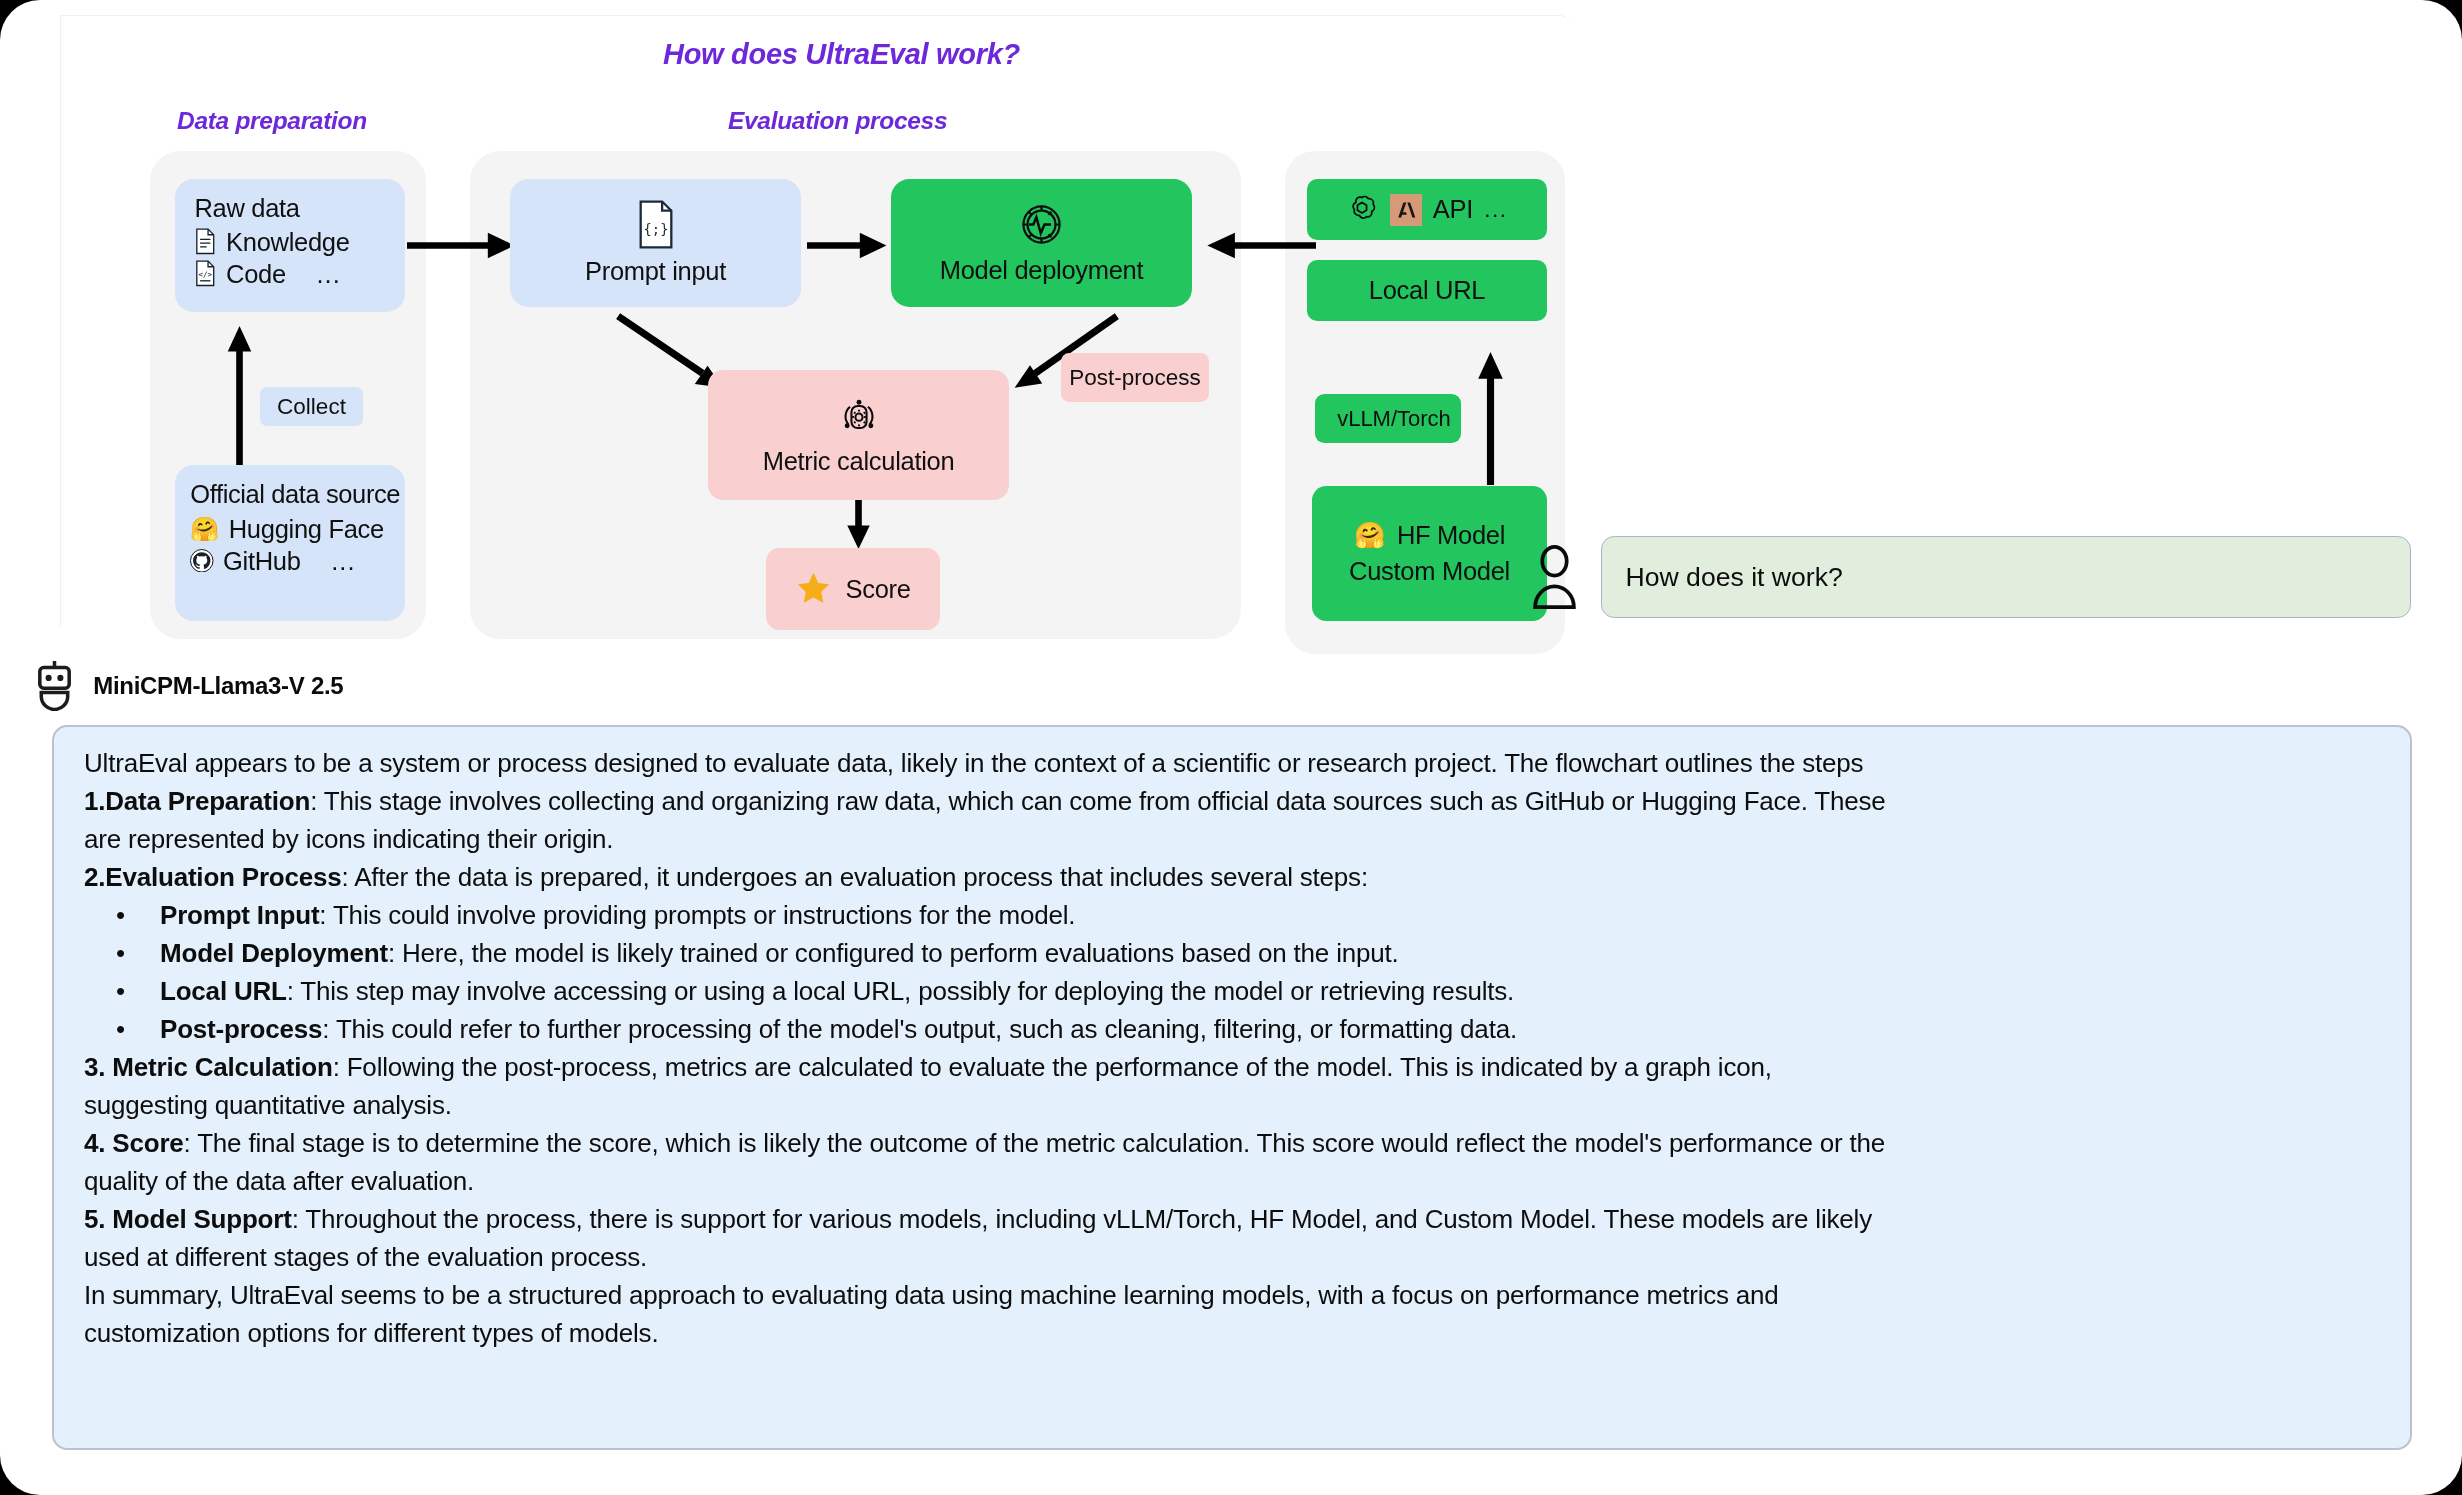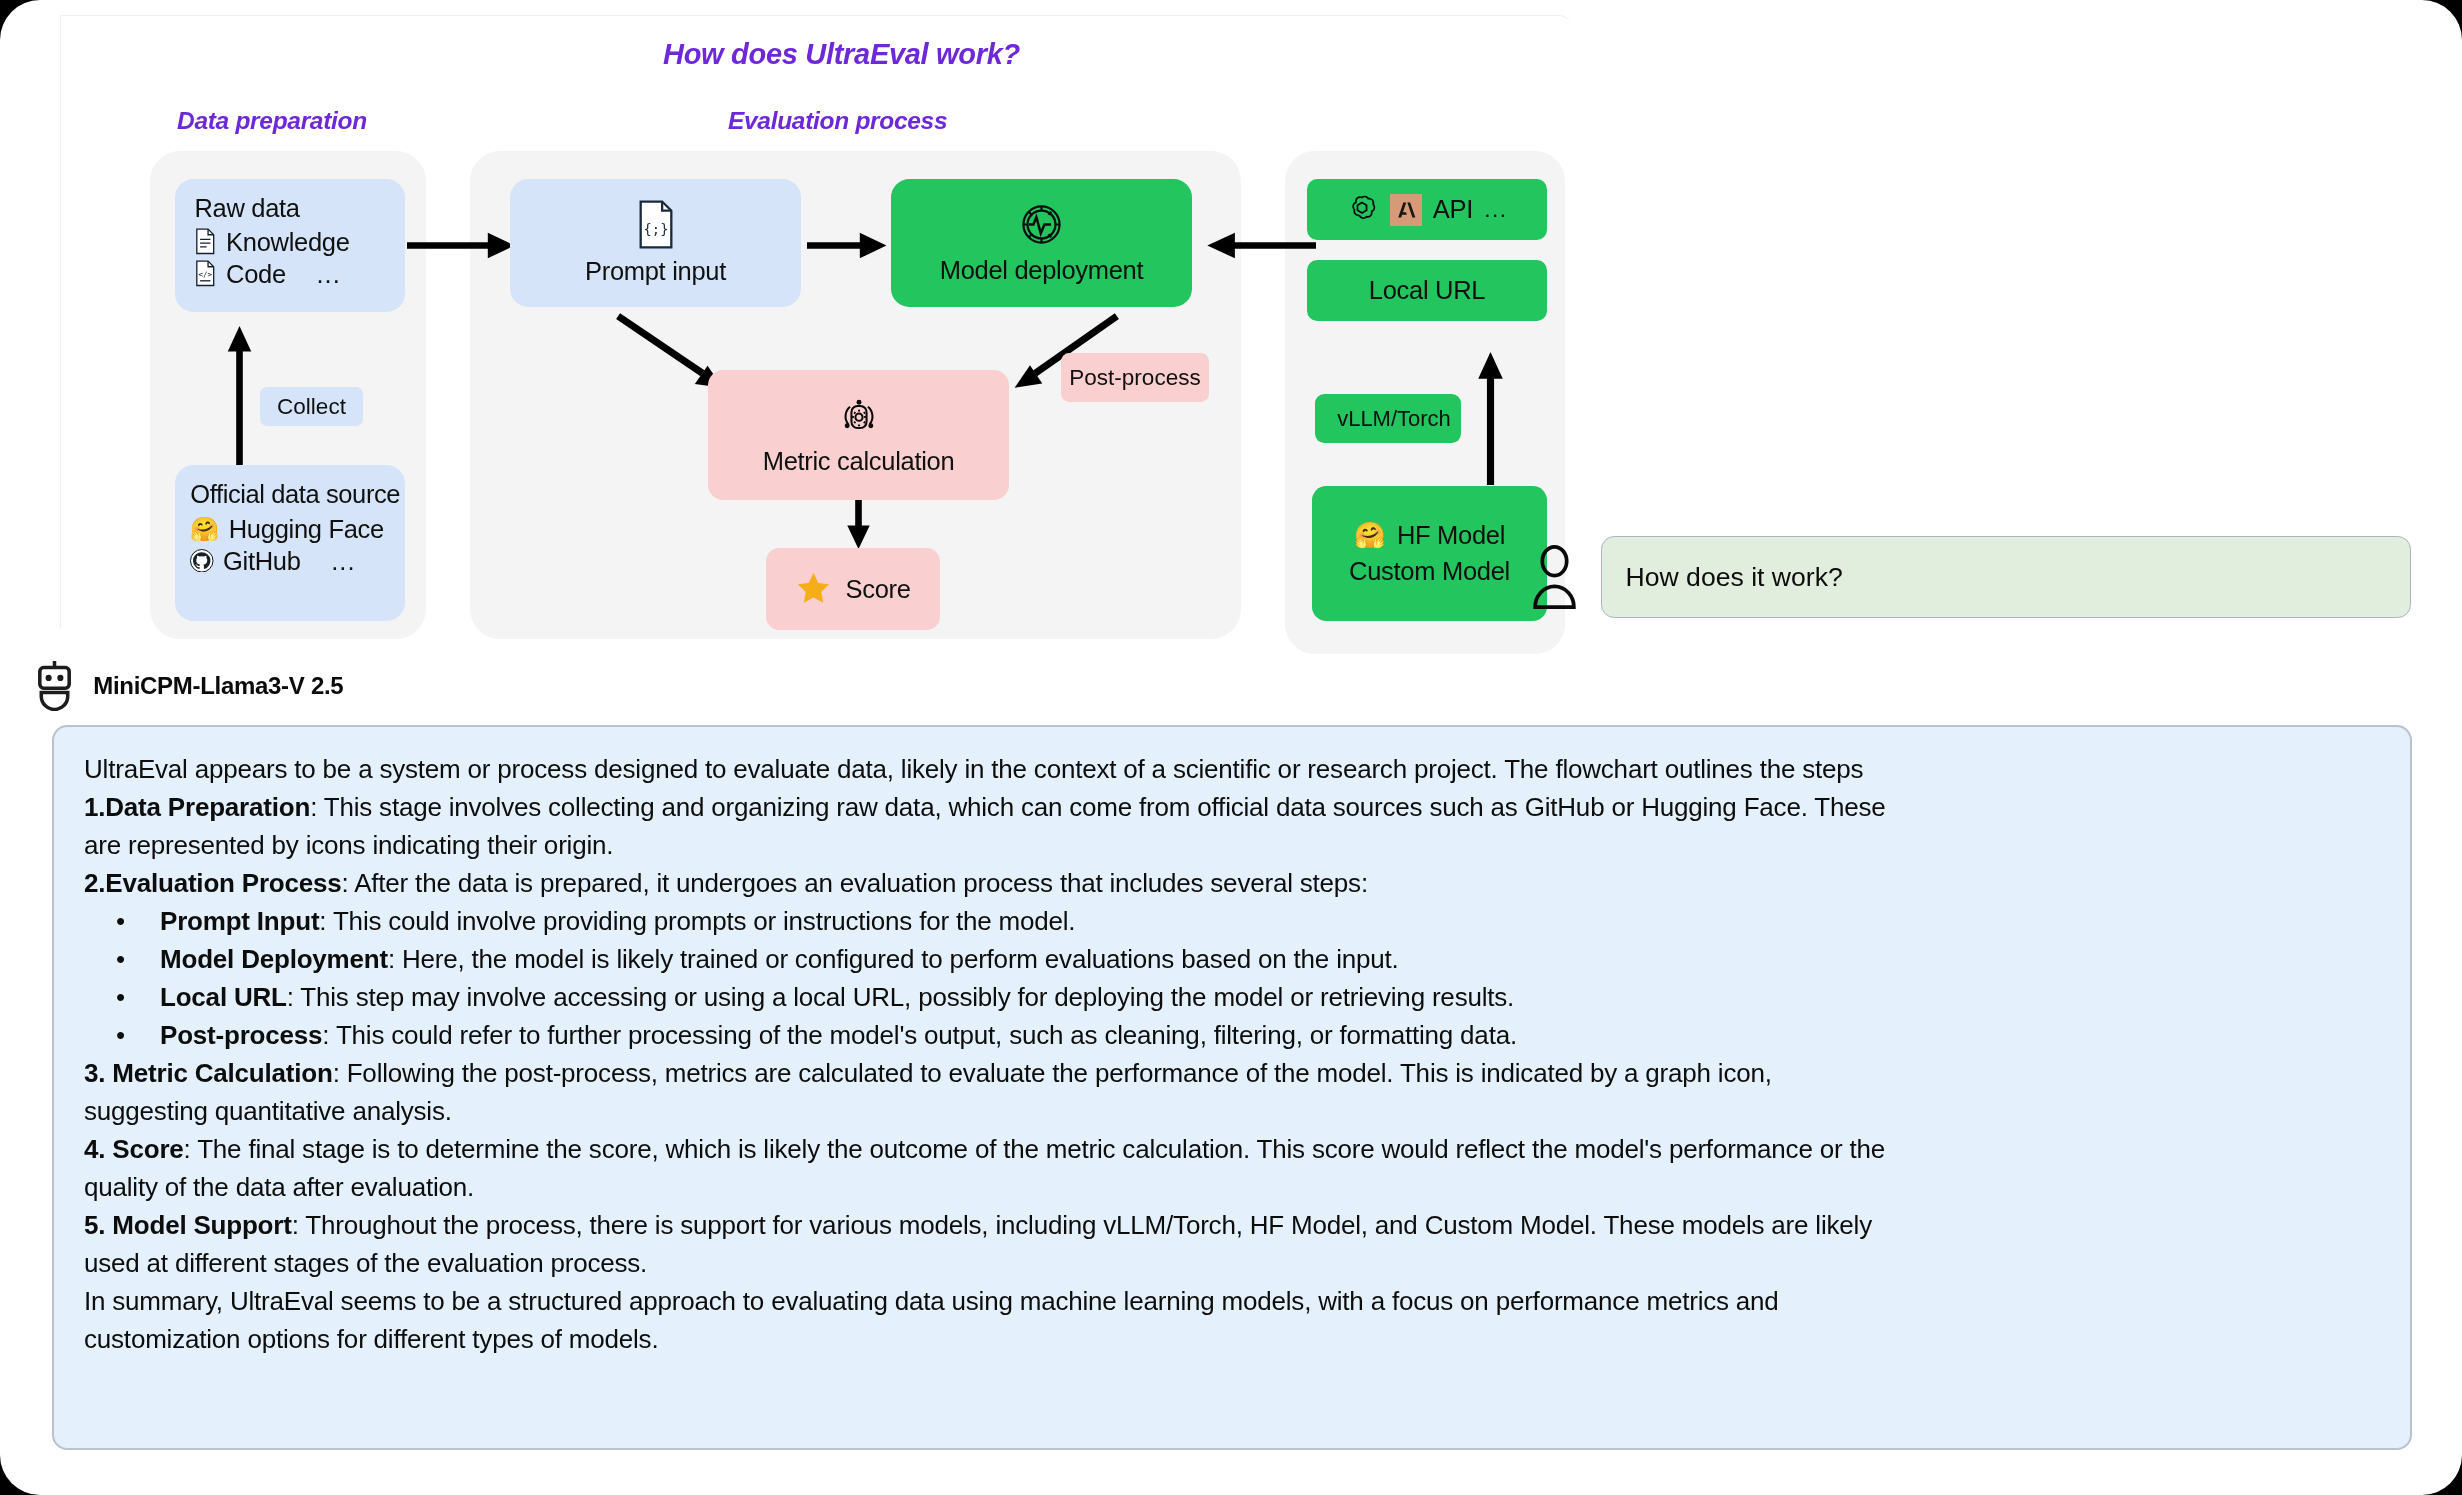--- a/index.html
+++ b/index.html
@@ -123,21 +123,21 @@
   }
   #bot-name { font-size: 24px; font-weight: bold; color: #0b0b0b; letter-spacing: -0.3px; }
 
   #answer-panel {
     position: absolute;
     left: 52px; top: 725px;
     width: 2360px; height: 725px;
     background: #e4f0fb;
     border: 2px solid #b9c2ce;
     border-radius: 15.3px;
-    padding: 23px 29px 0 30px;
+    padding: 17px 29px 0 30px;
   }
   .ans-line {
     font-size: 26px; line-height: 38px; color: #0d0d0d;
     white-space: nowrap; letter-spacing: -0.2px;
   }
   .ans-line b { font-weight: bold; }
   .bullet-line { padding-left: 32px; }
   .bullet-line .bdot { display: inline-block; width: 44px; }
 </style>
 </head>

